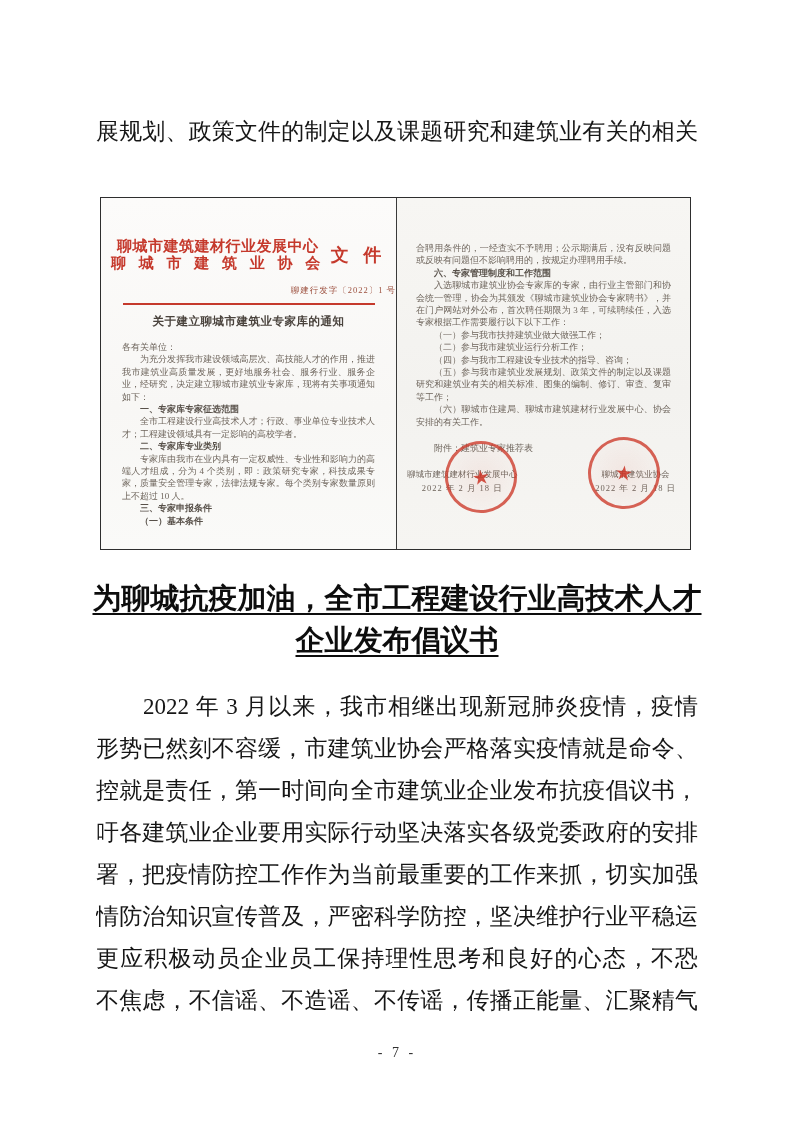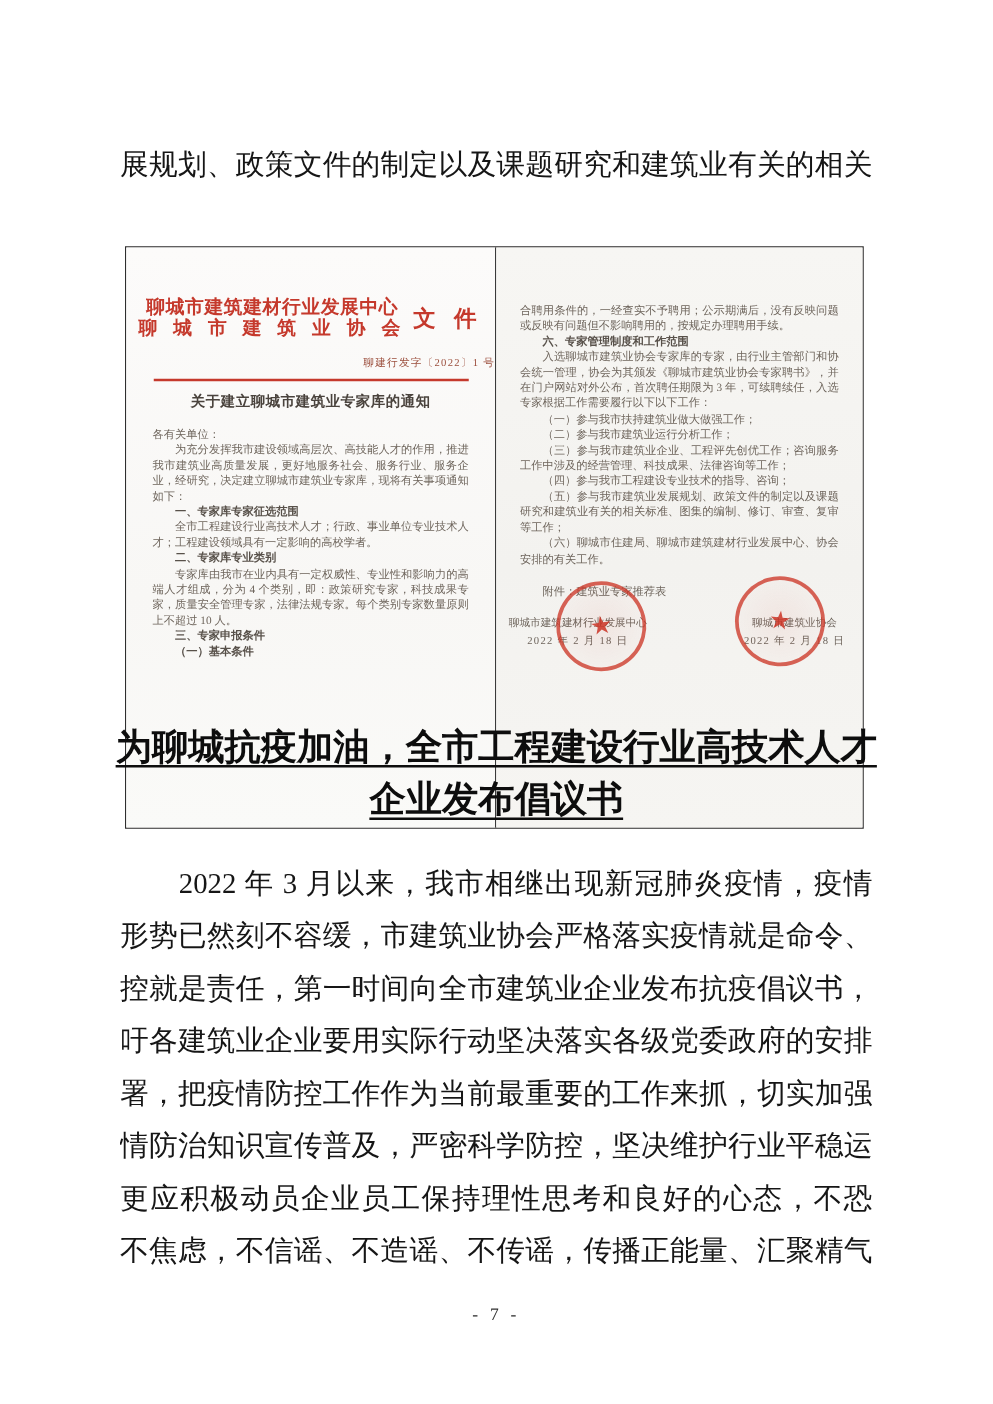--- a/index.html
+++ b/index.html
@@ -11,21 +11,21 @@
   }
   .sheet { position: relative; width: 794px; height: 1123px; overflow: hidden; background:#fff; }
 
   
   .intro { position: absolute; left: 96px; top: 110px; width: 602px; font-size: 23px; color:#161616; }
   .intro .t-line { height: 43px; line-height: 43px; overflow: hidden; }
   .intro .t-line.just { text-align: justify; text-align-last: justify; }
 
   
   .scanfig {
-    position: absolute; left: 100px; top: 197px; width: 591px; height: 466px;
+    position: absolute; left: 100px; top: 197px; width: 591px; height: 353px;
     border: 1.5px solid #2e2e2e; box-sizing: border-box;
     display: flex; background: #fbfaf8;
   }
   .scan-page { box-sizing: border-box; position: relative; overflow: hidden; }
   .scan-page.left  { width: 296px; border-right: 1.5px solid #3a3a3a; background: linear-gradient(180deg,#fcfbfa 0%, #f8f7f5 60%, #fafaf8 100%); }
   .scan-page.right { flex: 1; background: linear-gradient(180deg,#f7f6f3 0%, #f3f2ef 55%, #f6f5f2 100%); }
 
   .agency { margin-top: 40px; display: flex; align-items: center; justify-content: center; color: #c5392c; font-weight: 700; }
   .agency .names { text-align: center; }
   .agency .n1 { font-size: 15px; letter-spacing: 0.5px; line-height: 17px; white-space: nowrap; }
@@ -107,21 +107,20 @@
     </div>
 
     <div class="scan-page right">
       <div class="scan-text">
 
       <p class="s-plain">合聘用条件的，一经查实不予聘用；公示期满后，没有反映问题或反映有问题但不影响聘用的，按规定办理聘用手续。</p>
           <p class="s-heading">六、专家管理制度和工作范围</p>
           <p class="s-indent">入选聊城市建筑业协会专家库的专家，由行业主管部门和协会统一管理，协会为其颁发《聊城市建筑业协会专家聘书》，并在门户网站对外公布，首次聘任期限为 3 年，可续聘续任，入选专家根据工作需要履行以下以下工作：</p>
           <p class="s-indent">（一）参与我市扶持建筑业做大做强工作；</p>
           <p class="s-indent">（二）参与我市建筑业运行分析工作；</p>
-          <p class="s-indent">（三）参与我市建筑业企业、工程评先创优工作；咨询服务工作中涉及的经营管理、科技成果、法律咨询等工作；</p>
           <p class="s-indent">（四）参与我市工程建设专业技术的指导、咨询；</p>
           <p class="s-indent">（五）参与我市建筑业发展规划、政策文件的制定以及课题研究和建筑业有关的相关标准、图集的编制、修订、审查、复审等工作；</p>
           <p class="s-indent">（六）聊城市住建局、聊城市建筑建材行业发展中心、协会安排的有关工作。</p>
           <p class="s-attachment">附件：建筑业专家推荐表</p>
         </div>
       <div class="sig-area">
         <div class="sig-block">
           <div class="org">聊城市建筑建材行业发展中心</div>
           <div class="date">2022 年 2 月 18 日</div>
           <div class="seal s1">

